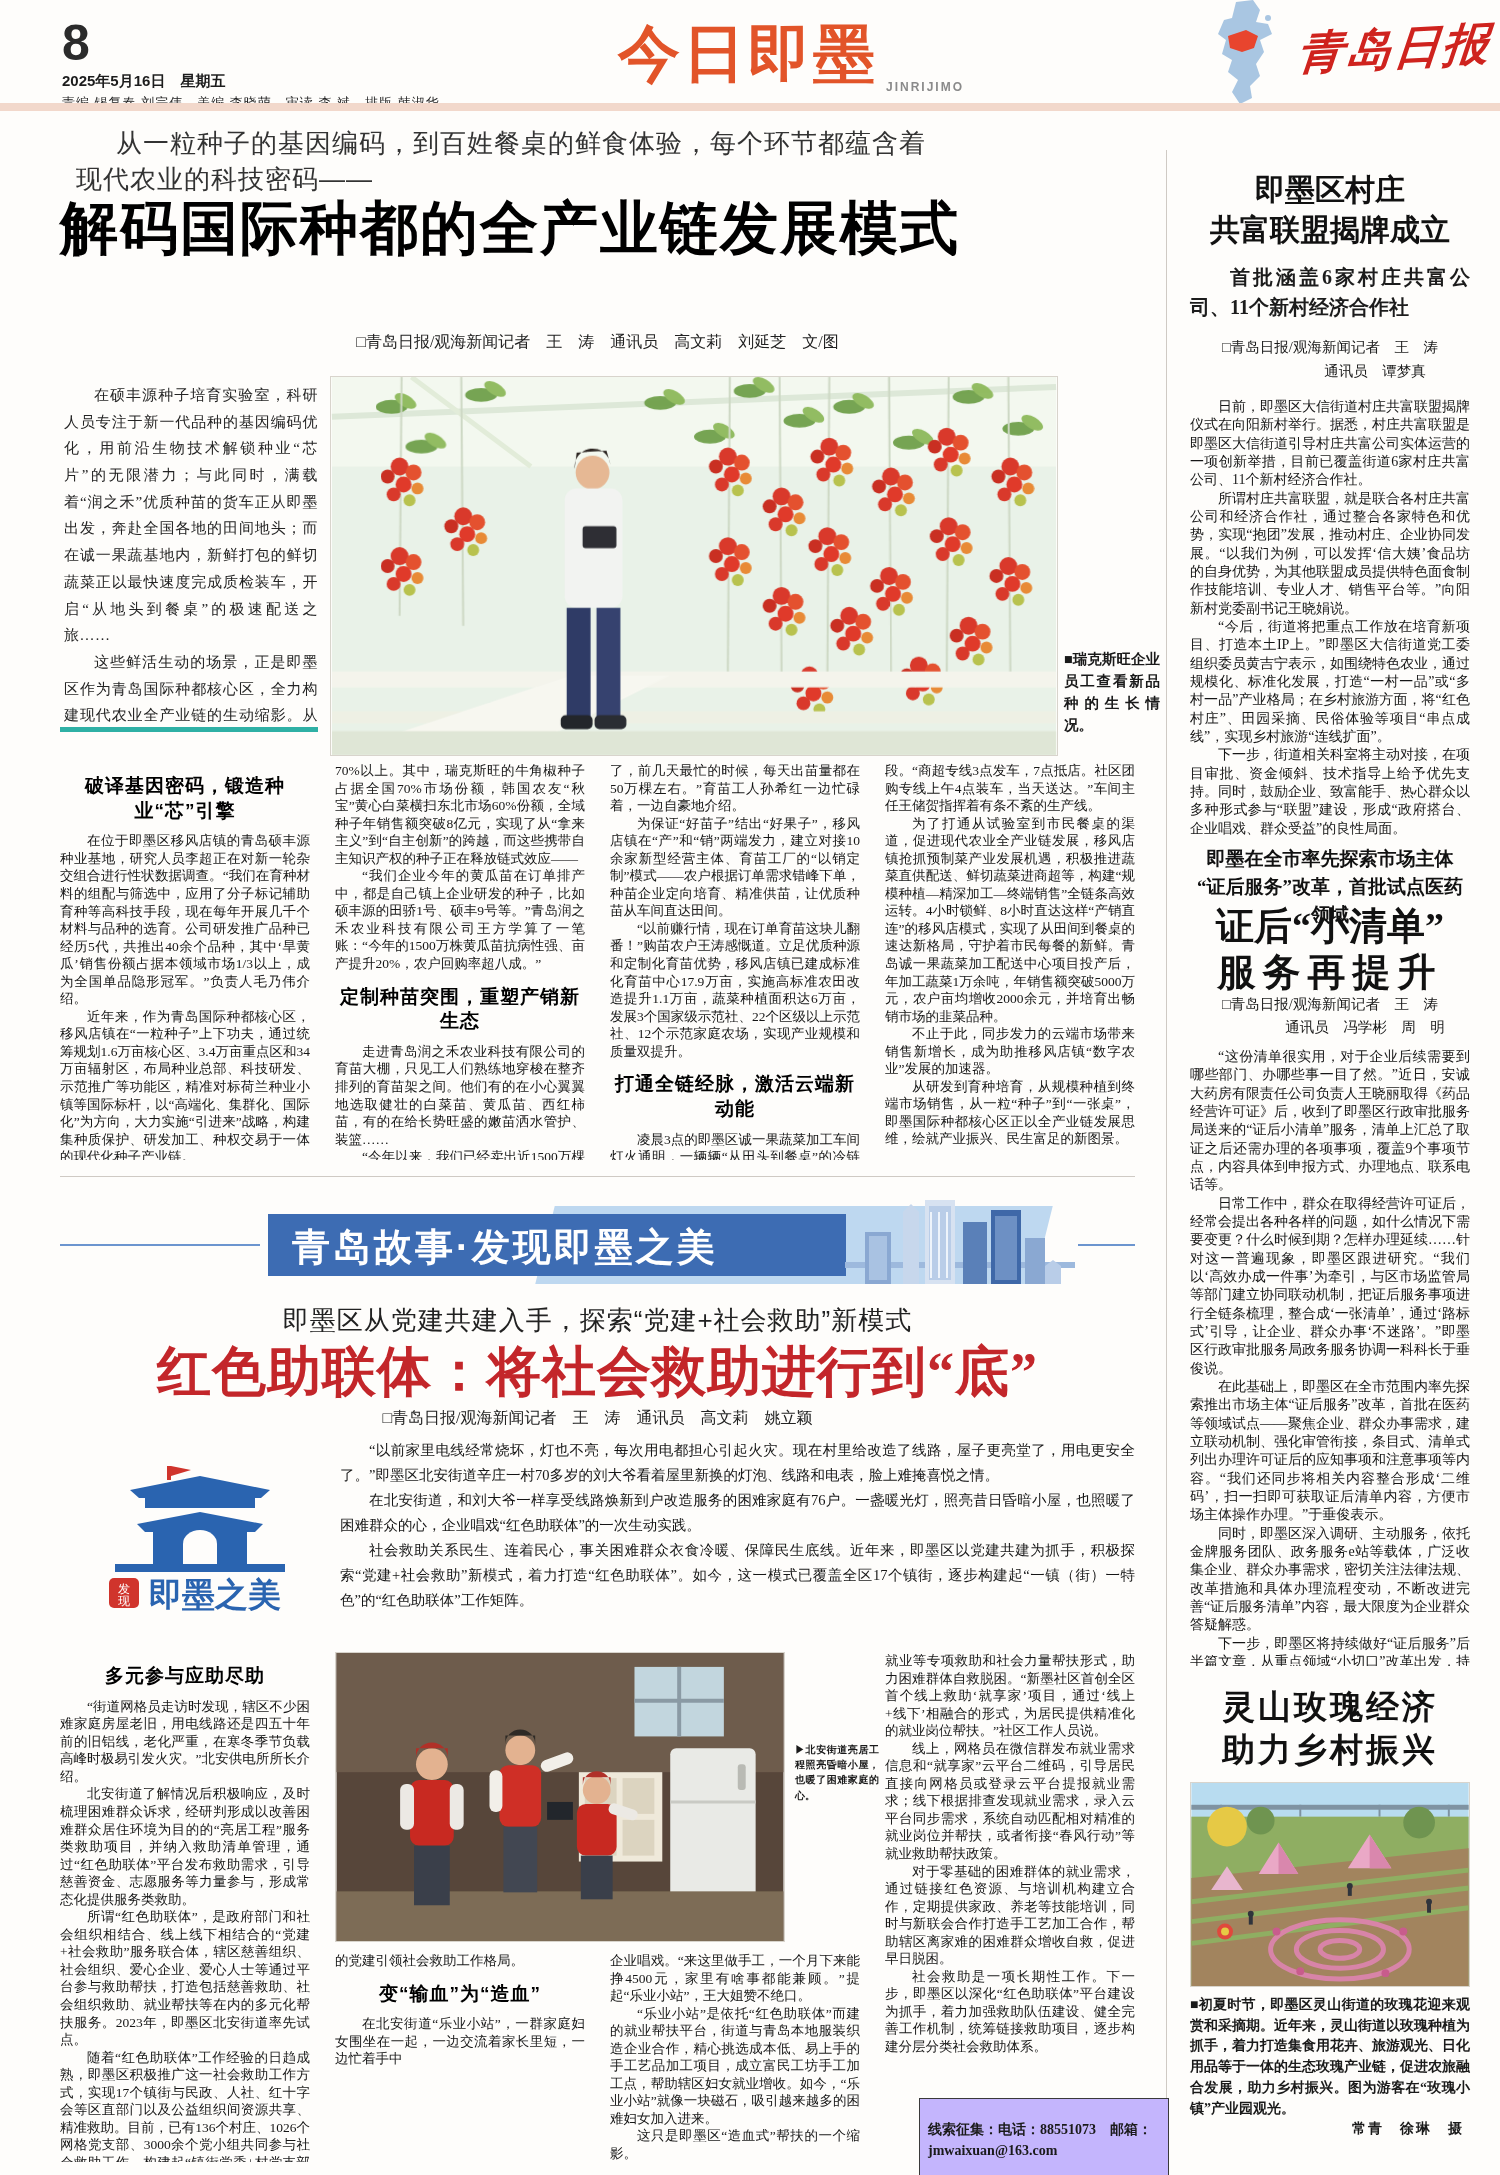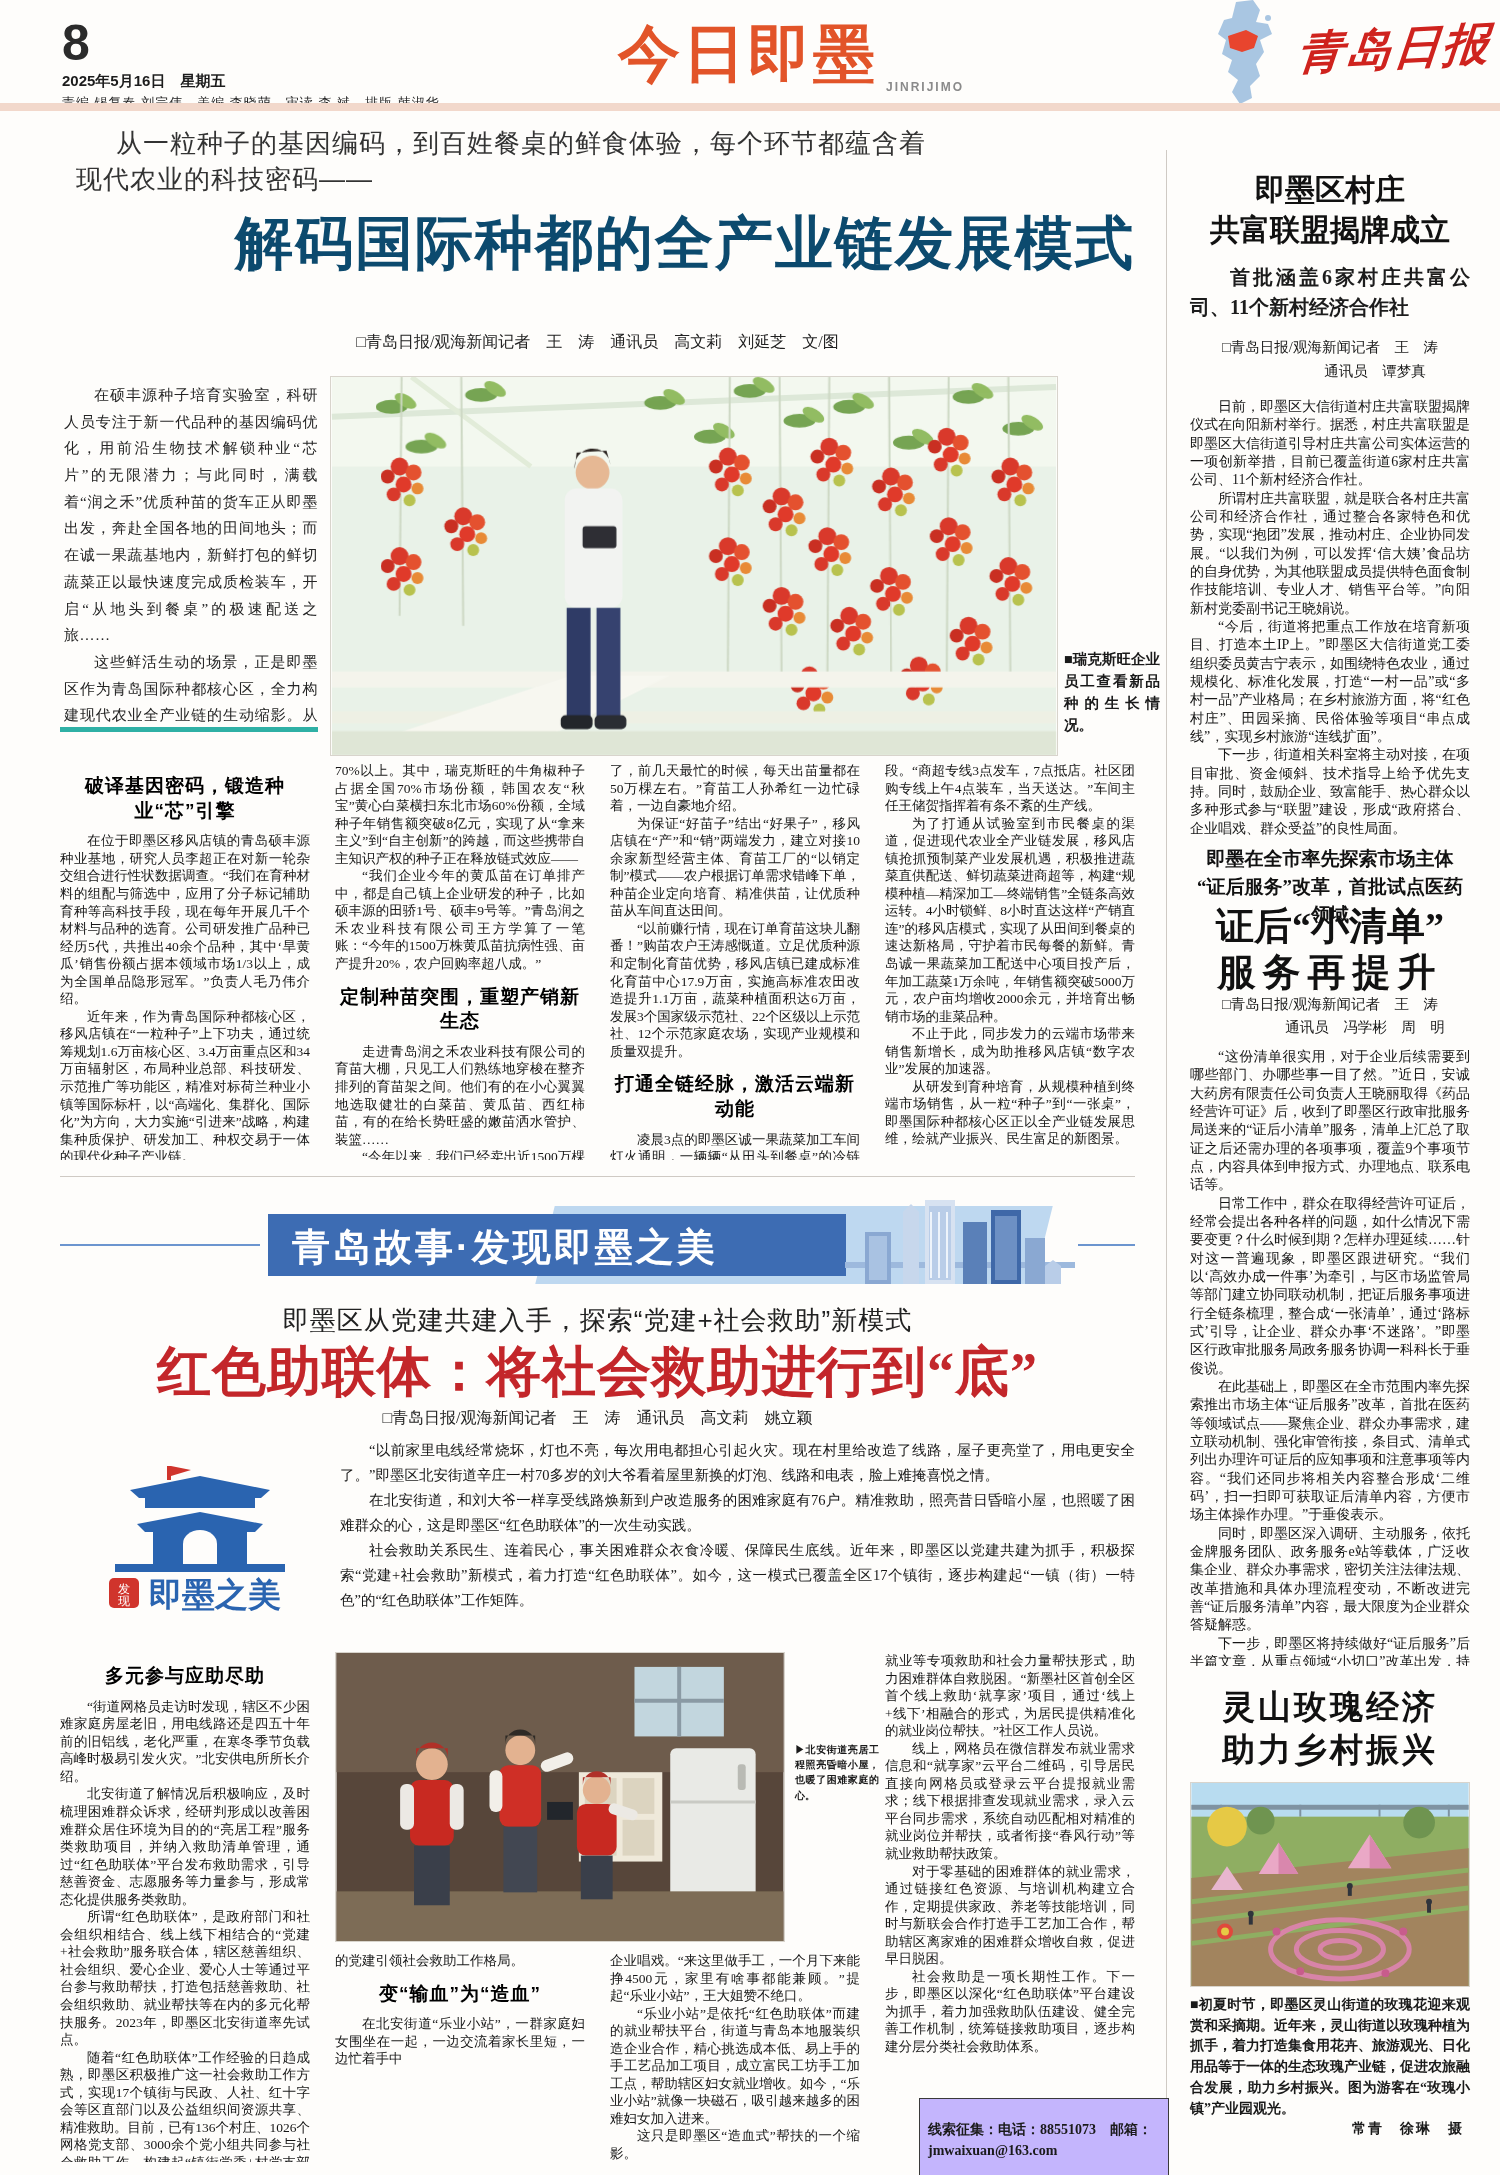--- a/index.html
+++ b/index.html
@@ -17,22 +17,22 @@
               transform:skewX(-8deg) rotate(-3deg);letter-spacing:2px;}
   .salmon-band{left:0;top:103px;width:1500px;height:8px;background:#f2d8cb;}
 
   
   .vrule{left:1166px;top:150px;width:1px;height:2010px;background:#cfcac4;}
   .hrule-mid{left:60px;top:1176px;width:1075px;height:1px;background:#cfcac4;}
   .teal-bar{left:60px;top:727px;width:258px;height:5px;background:#2fb0a5;}
 
   
   .kicker-line{font:26px "Liberation Sans",sans-serif;color:#333;letter-spacing:1px;}
-  .headline1{left:60px;top:205px;width:1075px;text-align:right;
-             font:900 58px "Liberation Serif",serif;color:#0c4a6e;letter-spacing:2px;}
+  .headline1{left:60px;top:190px;width:1075px;text-align:left;
+             font:900 58px "Liberation Serif",serif;color:#000000;letter-spacing:2px;}
   .byline-c{text-align:center;font:16px "Liberation Serif",serif;color:#222;}
   .intro{left:64px;top:382px;width:254px;height:340px;font:15px "Liberation Serif",serif;
          line-height:1.78;text-align:justify;color:#242424;letter-spacing:.5px;overflow:hidden;}
   .intro .p{text-indent:2em;}
   .caption-side{font-weight:600;line-height:1.52;text-align:justify;background:#fefdfb;}
 
   .colflow{text-align:justify;overflow:hidden;font-size:13.5px;line-height:1.3;color:#161616;}
   .colflow .p{text-indent:2em;margin:0;}
   .colflow .pc{text-indent:0;margin:0;}
   .colflow .sub{font-family:"Liberation Sans",sans-serif;font-weight:700;text-align:center;
@@ -259,21 +259,21 @@
     <rect x="92" y="20" width="4" height="14" fill="#d0342c"></rect>
       <polygon points="96,20 116,24 96,30" fill="#d0342c"></polygon>
     <rect x="34" y="132" width="30" height="30" rx="5" fill="#d0342c"></rect>
     <text x="49" y="147" font-size="12" fill="#fff" text-anchor="middle" font-family="Liberation Sans,sans-serif">发</text>
     <text x="49" y="159" font-size="12" fill="#fff" text-anchor="middle" font-family="Liberation Sans,sans-serif">现</text>
     <text x="74" y="160" font-size="33" font-weight="bold" fill="#2a64b0" font-family="Liberation Serif,serif">即墨之美</text>
   </svg>
 
   <div class="abs colflow intro2">
       <div class="p">“以前家里电线经常烧坏，灯也不亮，每次用电都担心引起火灾。现在村里给改造了线路，屋子更亮堂了，用电更安全了。”即墨区北安街道辛庄一村70多岁的刘大爷看着屋里新换的灯泡、线路和电表，脸上难掩喜悦之情。</div>
-      <div class="p">在北安街道，和刘大爷一样享受线路焕新到户改造服务的困难家庭有76户。精准救助，照亮昔日昏暗小屋，也照暖了困难群众的心，这是即墨区“红色助联体”的一次生动实践。</div>
+      <div class="p">在北安街道，和刘大爷一样享受线路焕新到户改造服务的困难家庭有76户。一盏暖光灯，照亮昔日昏暗小屋，也照暖了困难群众的心，企业唱戏“红色助联体”的一次生动实践。</div>
       <div class="p">社会救助关系民生、连着民心，事关困难群众衣食冷暖、保障民生底线。近年来，即墨区以党建共建为抓手，积极探索“党建+社会救助”新模式，着力打造“红色助联体”。如今，这一模式已覆盖全区17个镇街，逐步构建起“一镇（街）一特色”的“红色助联体”工作矩阵。</div>
     </div>
 
   <div class="abs colflow scol1">
       <div class="sub">多元参与应助尽助</div>
       <div class="p">“街道网格员走访时发现，辖区不少困难家庭房屋老旧，用电线路还是四五十年前的旧铝线，老化严重，在寒冬季节负载高峰时极易引发火灾。”北安供电所所长介绍。</div>
       <div class="p">北安街道了解情况后积极响应，及时梳理困难群众诉求，经研判形成以改善困难群众居住环境为目的的“亮居工程”服务类救助项目，并纳入救助清单管理，通过“红色助联体”平台发布救助需求，引导慈善资金、志愿服务等力量参与，形成常态化提供服务类救助。</div>
       <div class="p">所谓“红色助联体”，是政府部门和社会组织相结合、线上线下相结合的“党建+社会救助”服务联合体，辖区慈善组织、社会组织、爱心企业、爱心人士等通过平台参与救助帮扶，打造包括慈善救助、社会组织救助、就业帮扶等在内的多元化帮扶服务。2023年，即墨区北安街道率先试点。</div>
       <div class="p">随着“红色助联体”工作经验的日趋成熟，即墨区积极推广这一社会救助工作方式，实现17个镇街与民政、人社、红十字会等区直部门以及公益组织间资源共享、精准救助。目前，已有136个村庄、1026个网格党支部、3000余个党小组共同参与社会救助工作，构建起“镇街党委+村党支部+网格党支部+党小组”上下联动</div>
     </div>

